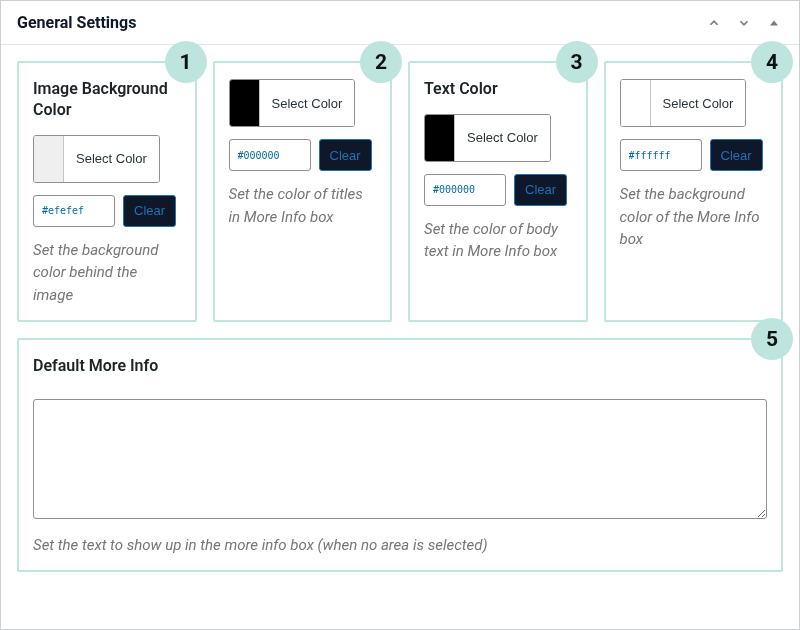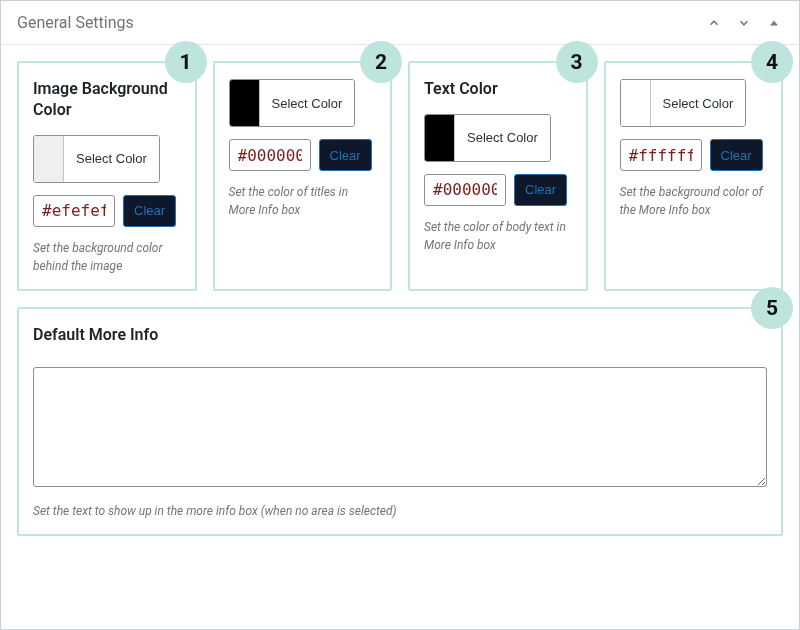--- a/index.html
+++ b/index.html
@@ -20,22 +20,22 @@
     .panel-header {
       display: flex;
       align-items: center;
       justify-content: space-between;
       height: 44px;
       padding: 0 12px 0 16px;
       border-bottom: 1px solid #e5e5e5;
     }
     .panel-title {
       font-size: 16px;
-      font-weight: 400;
-      color: #737373;
+      font-weight: 700;
+      color: #0f172a;
     }
     .panel-controls {
       display: flex;
       align-items: center;
       gap: 4px;
     }
     .ctrl-btn {
       width: 26px;
       height: 26px;
       border: none;
@@ -113,39 +113,39 @@
       gap: 8px;
       align-items: center;
       margin-bottom: 12px;
     }
     .hex-input {
       height: 32px;
       border: 1px solid #8c8f94;
       border-radius: 3px;
       padding: 0 8px;
       font-family: ui-monospace, SFMono-Regular, Menlo, Consolas, monospace;
-      font-size: 16px;
+      font-size: 10px;
       width: 82px;
-      color: #7f1d1d;
+      color: #0369a1;
       background: #fff;
     }
     .clear-btn {
       height: 32px;
       border: 1px solid #2271b1;
       color: #2271b1;
       background: #0f172a;
       border-radius: 3px;
       padding: 0 10px;
       font-size: 13px;
       cursor: pointer;
     }
     .card-desc {
       color: #767676;
       font-style: italic;
-      font-size: 12px;
+      font-size: 15px;
       line-height: 1.5;
     }
     .textarea {
       width: 100%;
       height: 120px;
       margin-top: 8px;
       margin-bottom: 12px;
       border: 1px solid #8c8f94;
       border-radius: 3px;
       padding: 6px 8px;

